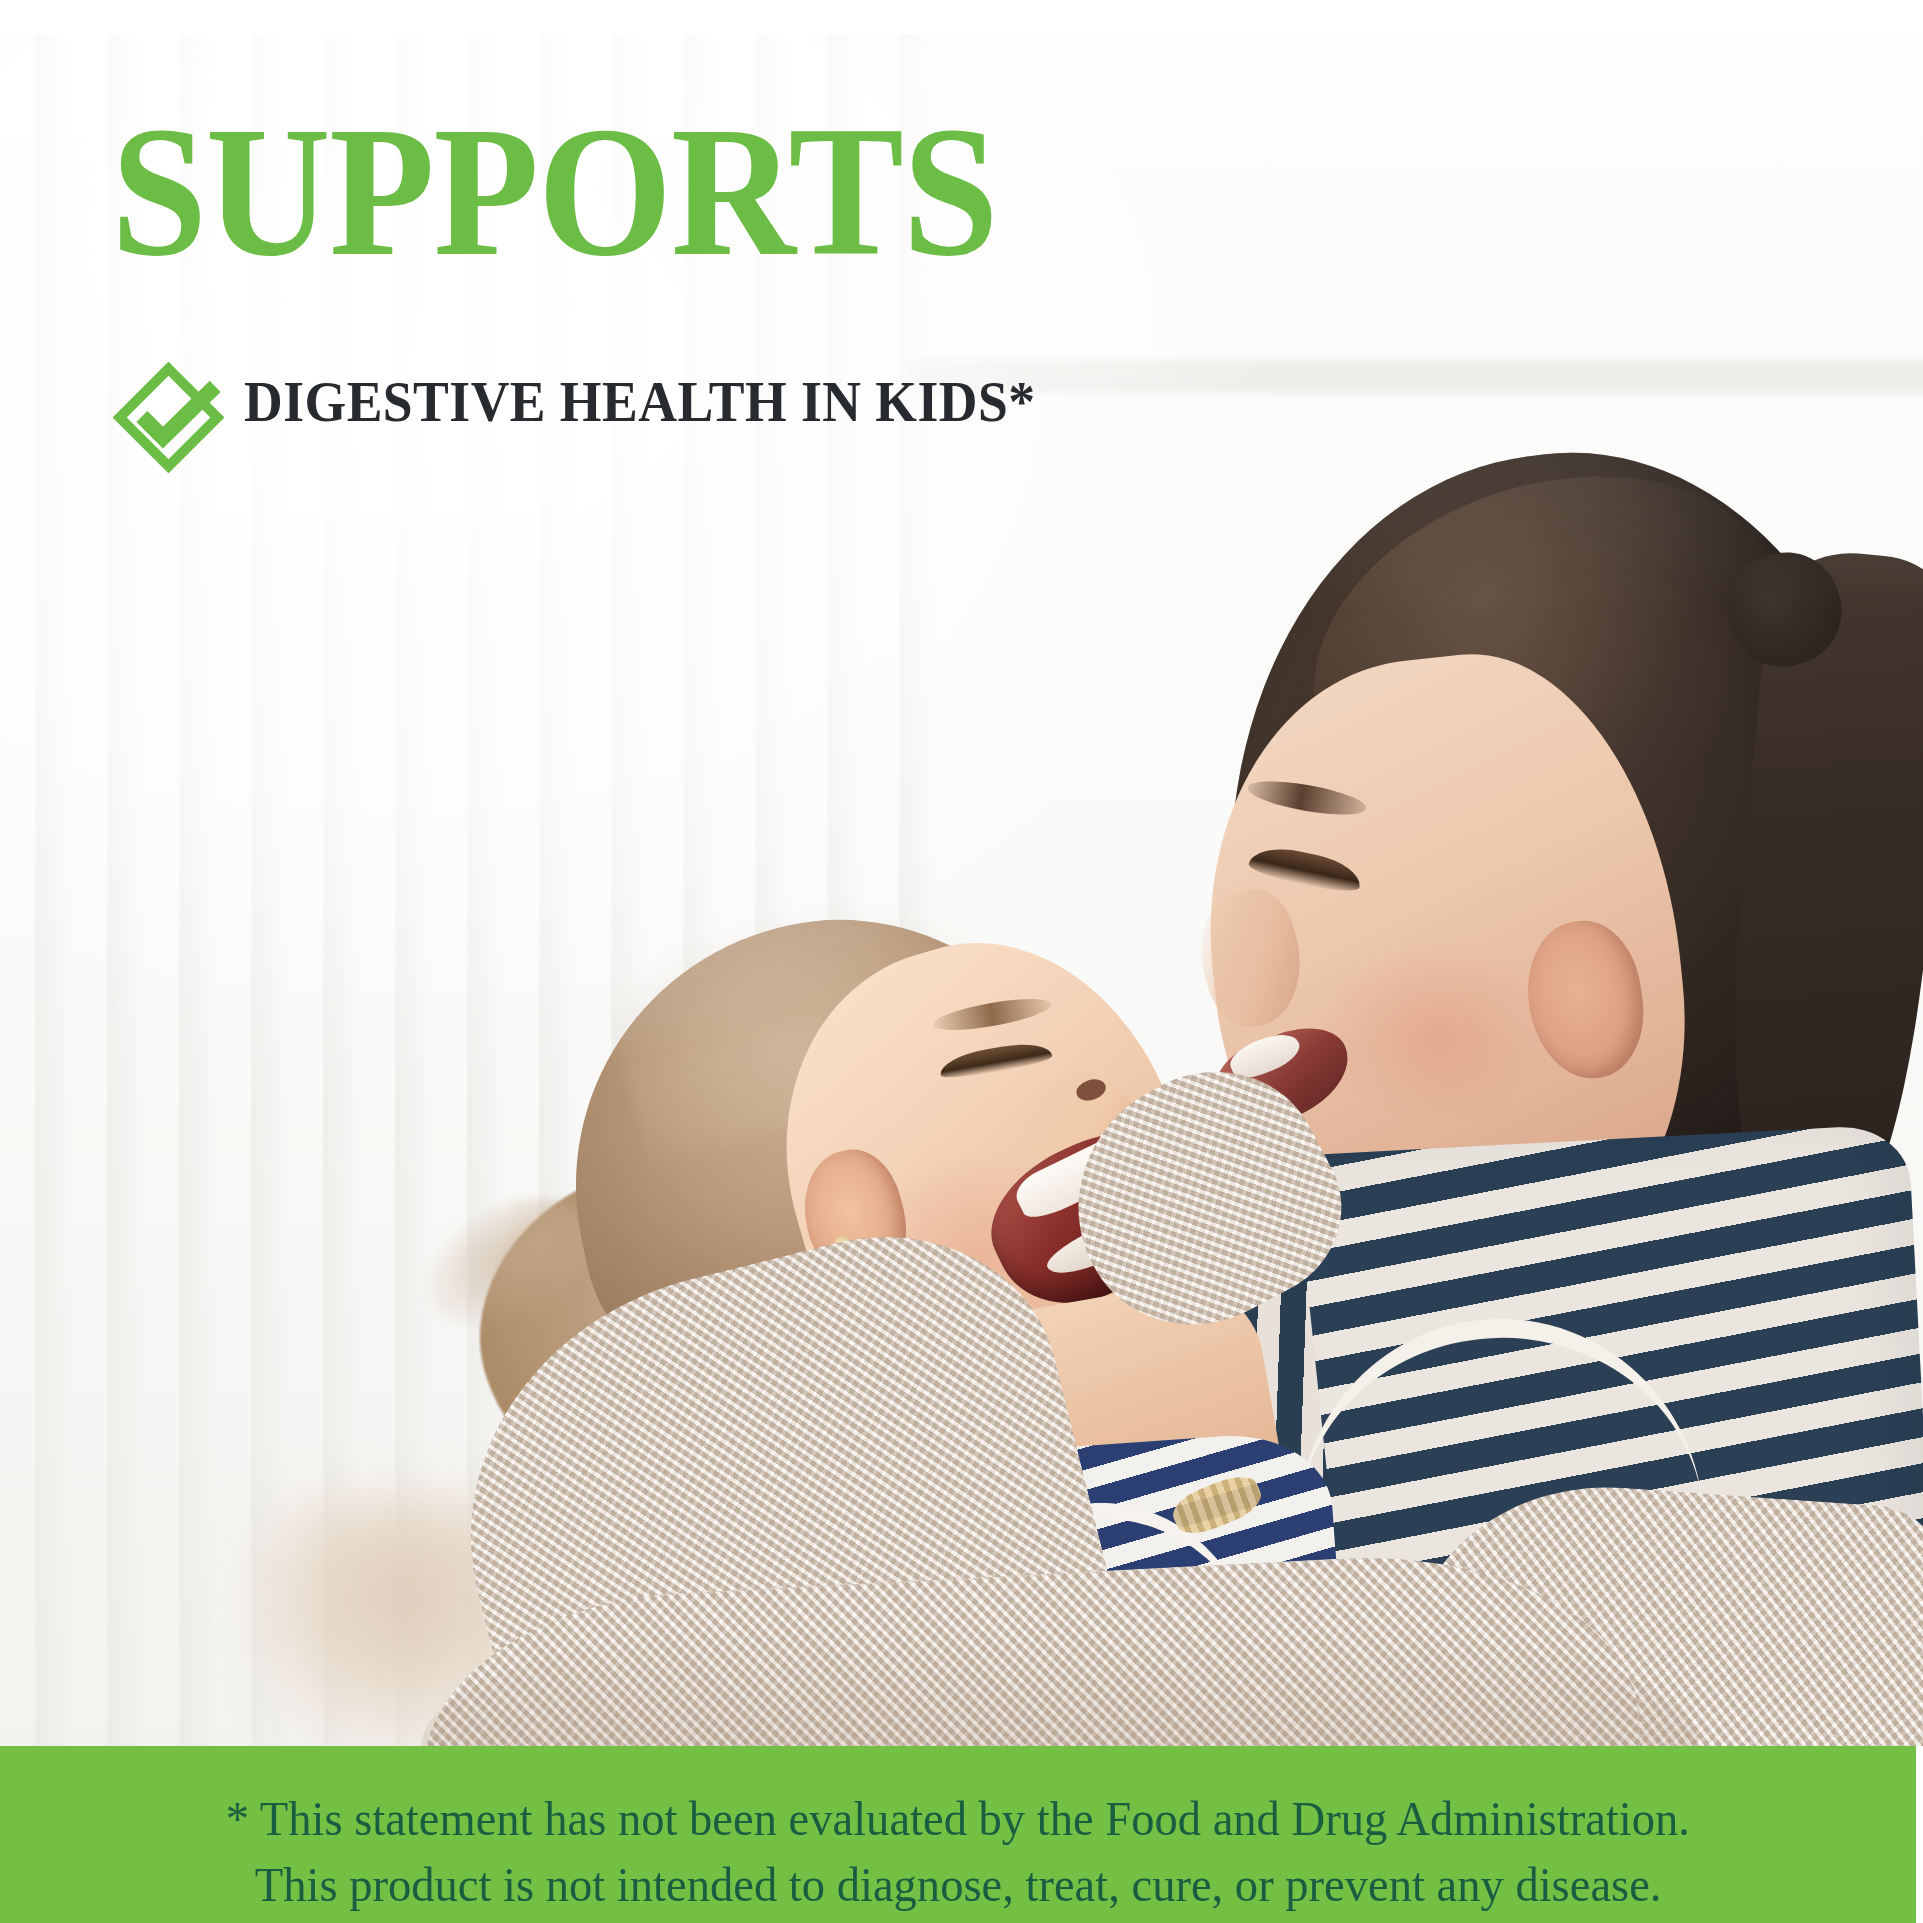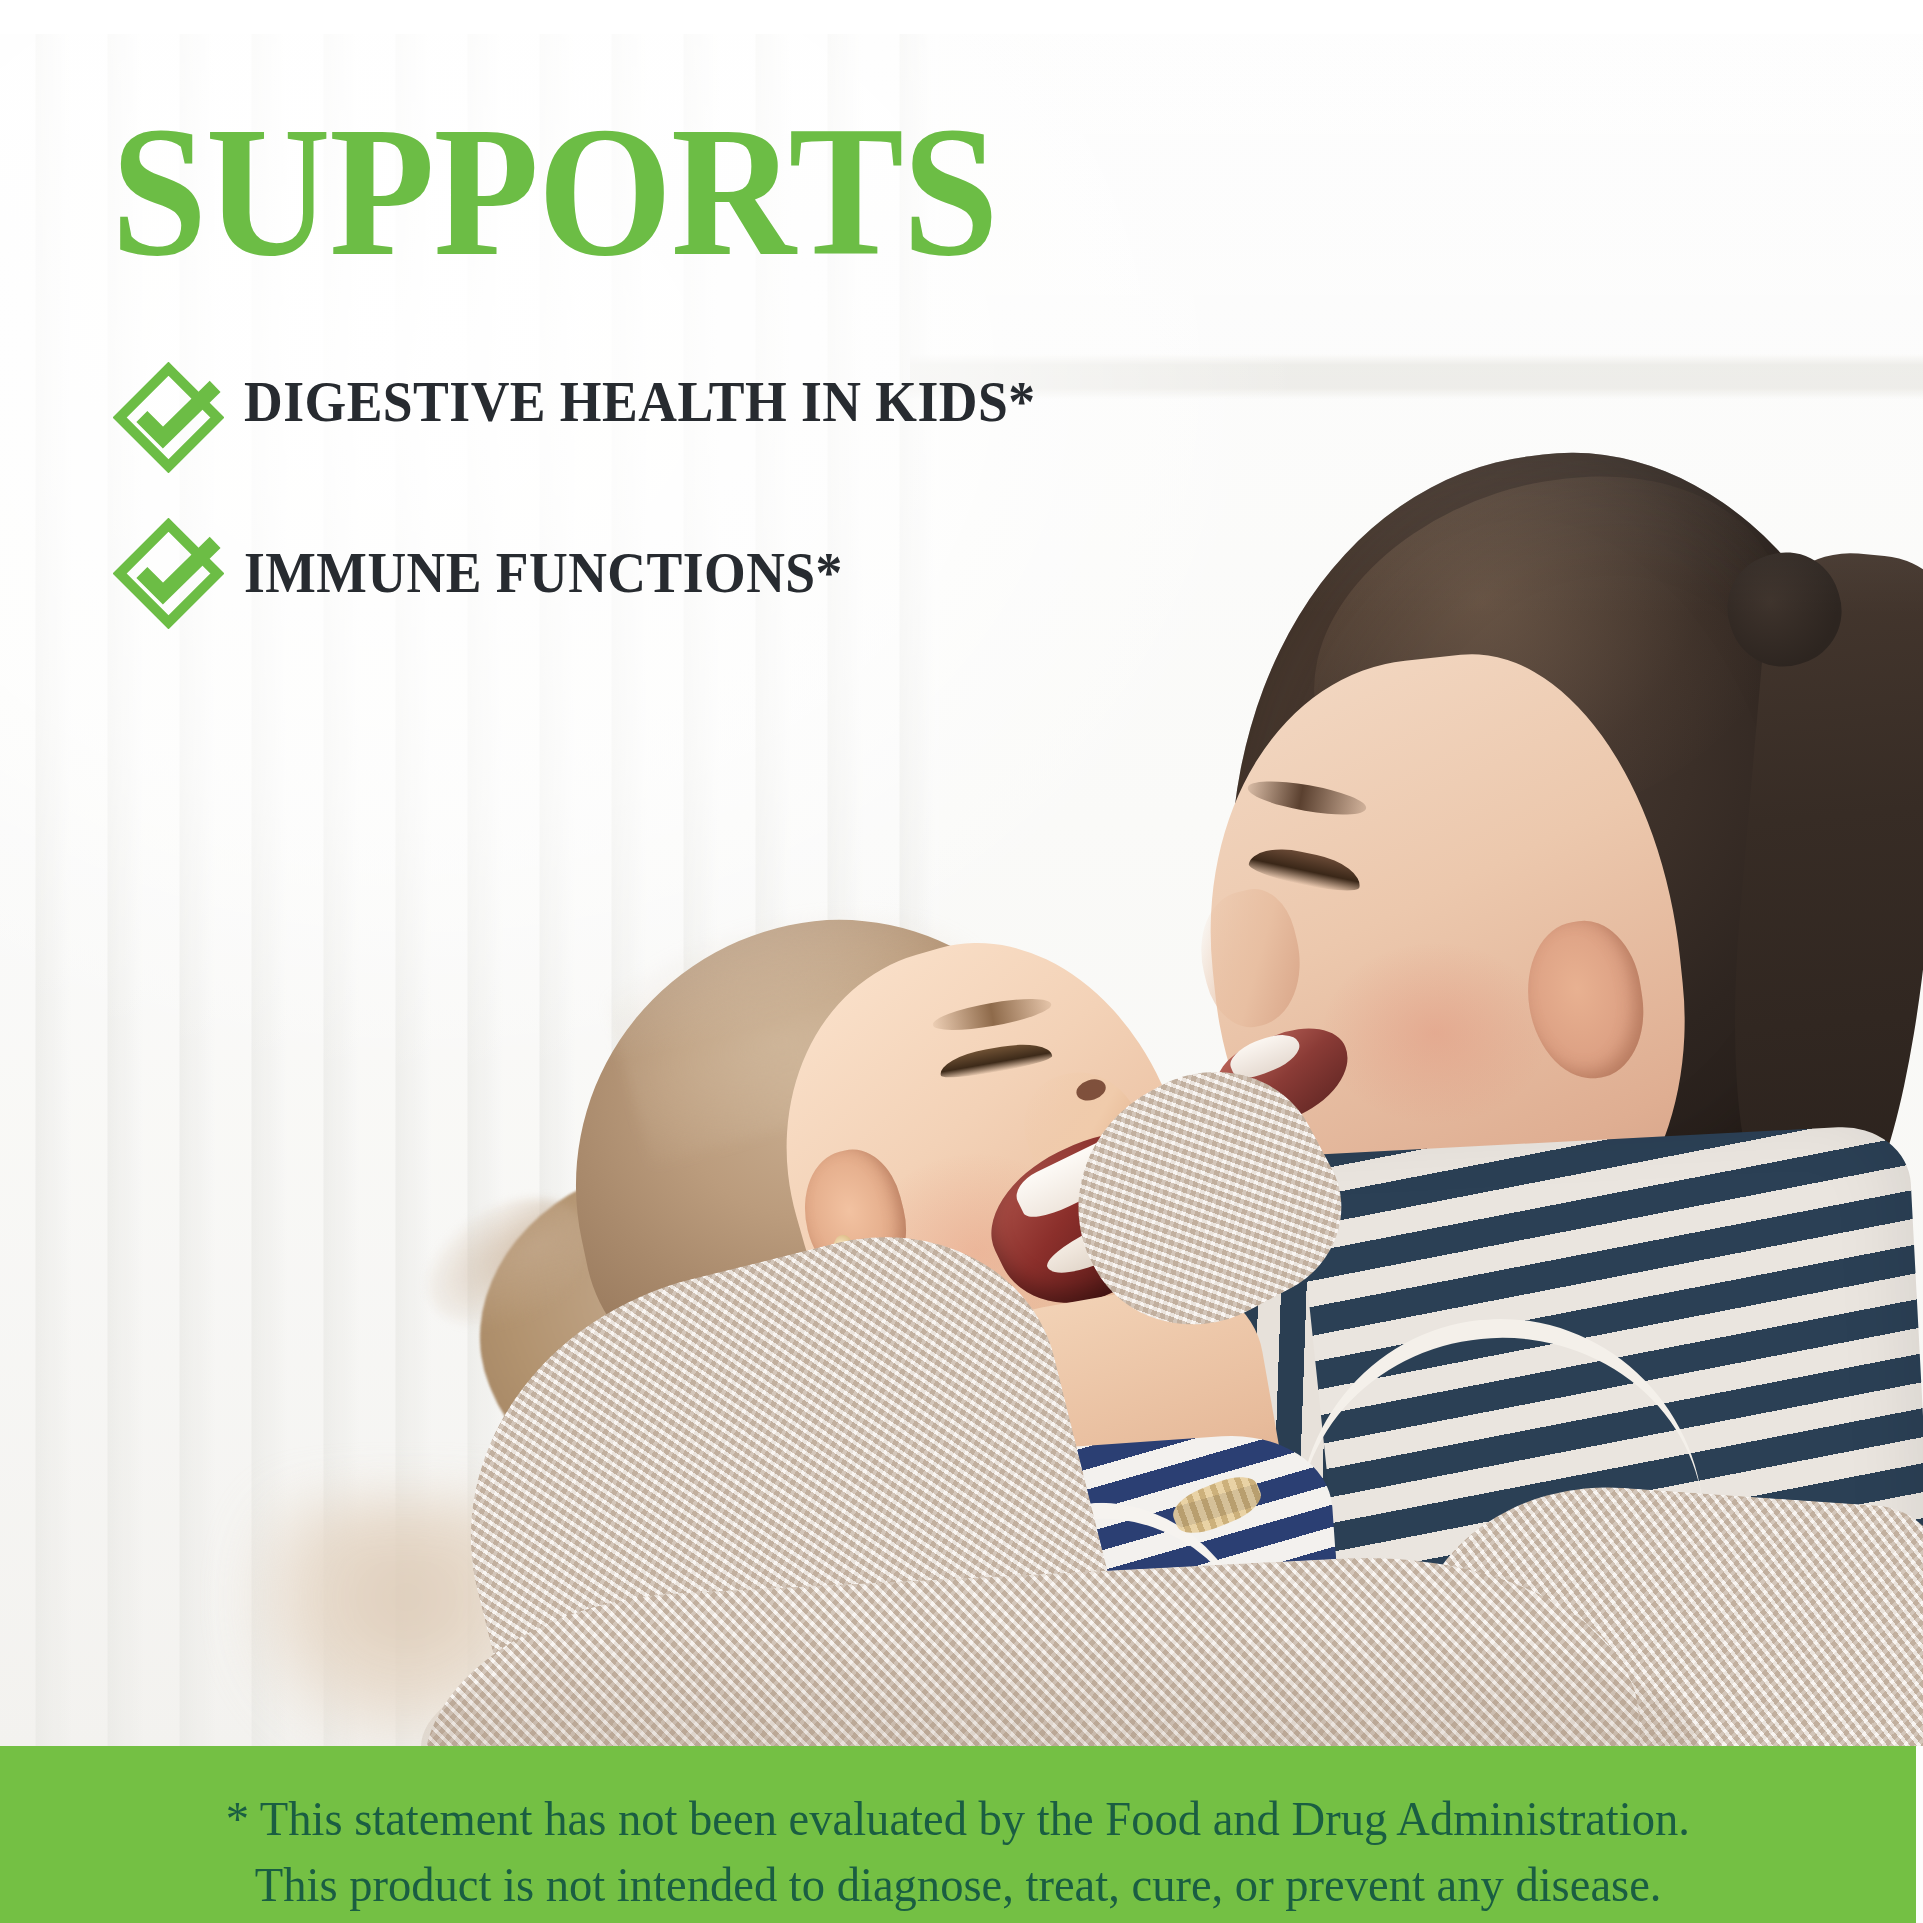--- a/index.html
+++ b/index.html
@@ -478,29 +478,20 @@
     <div class="bullet">
       <span class="bullet-icon">
         <svg viewBox="0 0 100 100" aria-hidden="true">
           <path d="M50 6 L94 50 L50 94 L6 50 Z" fill="none" stroke="#6cbd45" stroke-width="9" stroke-linejoin="miter"></path>
           <path d="M26 49 L45 68 L92 22" fill="none" stroke="#6cbd45" stroke-width="14" stroke-linecap="butt" stroke-linejoin="miter"></path>
         </svg>
       </span>
       <span class="bullet-text">DIGESTIVE HEALTH IN KIDS*</span>
     </div>
 
-    <div class="bullet">
-      <span class="bullet-icon">
-        <svg viewBox="0 0 100 100" aria-hidden="true">
-          <path d="M50 6 L94 50 L50 94 L6 50 Z" fill="none" stroke="#6cbd45" stroke-width="9" stroke-linejoin="miter"></path>
-          <path d="M26 49 L45 68 L92 22" fill="none" stroke="#6cbd45" stroke-width="14" stroke-linecap="butt" stroke-linejoin="miter"></path>
-        </svg>
-      </span>
-      <span class="bullet-text">IMMUNE FUNCTIONS*</span>
-    </div>
 
   </div>
 
   <div class="footer">
     <div class="footer-line">* This statement has not been evaluated by the Food and Drug Administration.</div>
     <div class="footer-line">This product is not intended to diagnose, treat, cure, or prevent any disease.</div>
   </div>
 
 </div>
 

